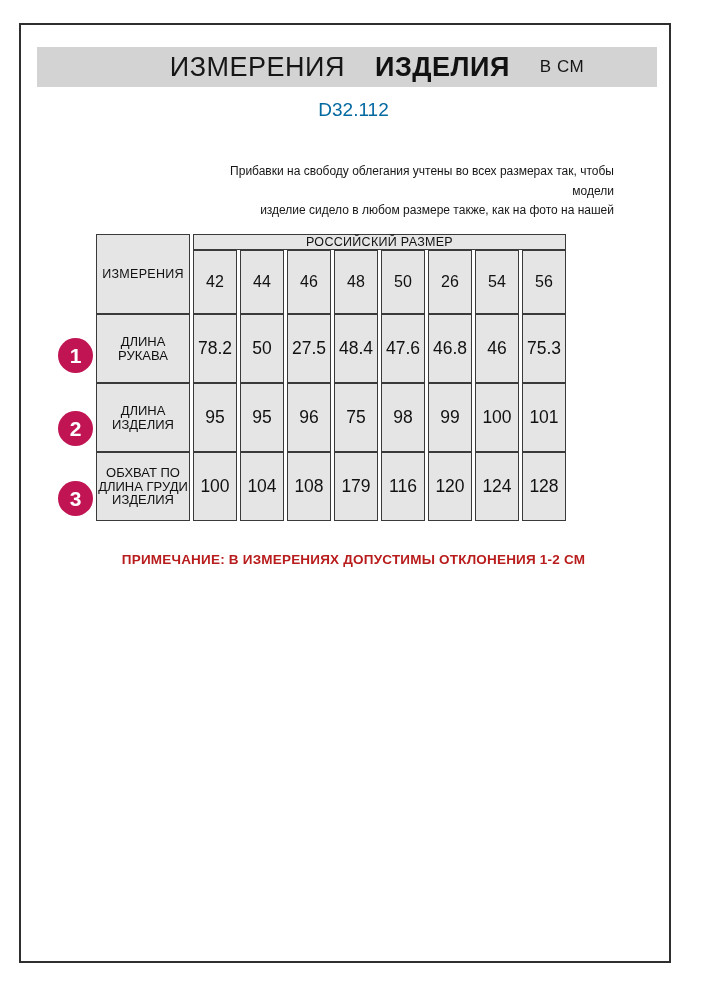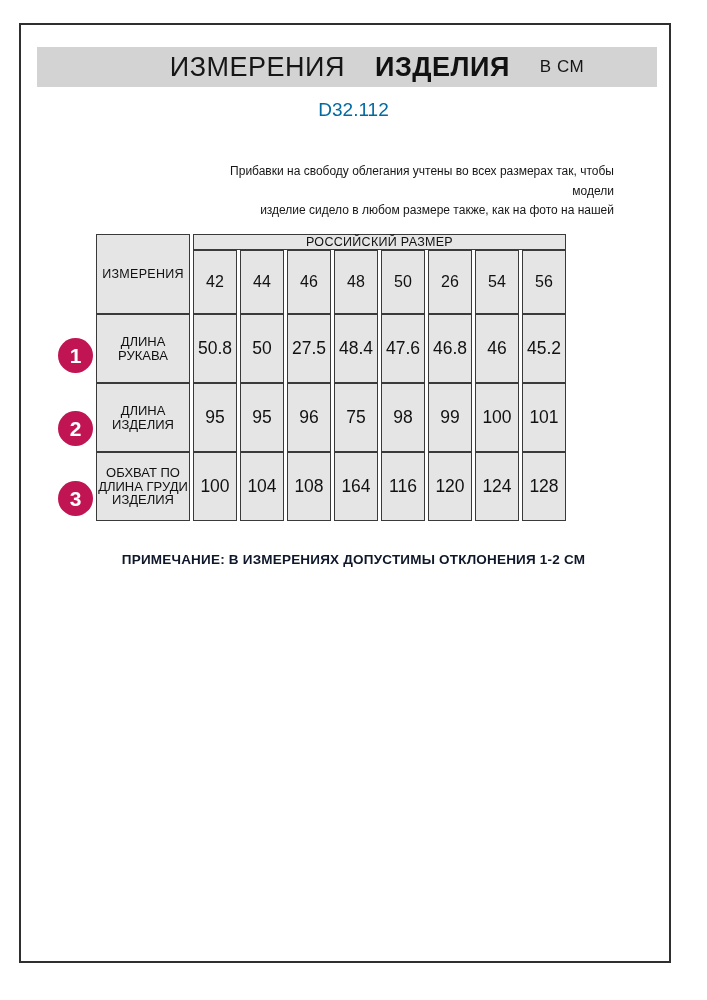--- a/index.html
+++ b/index.html
@@ -54,21 +54,21 @@
   .badge{
     position:absolute;left:58px;width:35px;height:35px;border-radius:50%;
     background:var(--badge);color:#fff;font-size:21px;font-weight:bold;
     line-height:35px;text-align:center;
   }
   .badge-1{top:338px;}
   .badge-2{top:411px;}
   .badge-3{top:481px;}
   .note{
     position:absolute;left:0;top:552px;width:707px;text-align:center;
-    font-size:13.5px;font-weight:bold;letter-spacing:0.2px;color:#0f172a;
+    font-size:13.5px;font-weight:bold;letter-spacing:0.2px;color:#b91c1c;
   }
 </style>
 </head>
 <body>
 
 <div class="page-frame"></div>
 
 <div class="title-bar">
   <span class="title-word1">ИЗМЕРЕНИЯ</span>
   <span class="title-word2">ИЗДЕЛИЯ</span>
@@ -107,28 +107,28 @@
       <td>48</td>
       <td>50</td>
       <td>26</td>
       <td>54</td>
       <td>56</td>
     </tr>
     <tr class="data-row">
       <td class="row-label">
         <div>ДЛИНА РУКАВА</div>
       </td>
-      <td>50.8</td>
+      <td>78.2</td>
       <td>50</td>
       <td>27.5</td>
       <td>48.4</td>
       <td>47.6</td>
       <td>46.8</td>
       <td>46</td>
-      <td>45.2</td>
+      <td>75.3</td>
     </tr>
     <tr class="data-row">
       <td class="row-label">
         <div>ДЛИНА</div>
         <div>ИЗДЕЛИЯ</div>
       </td>
       <td>95</td>
       <td>95</td>
       <td>96</td>
       <td>75</td>
@@ -139,21 +139,21 @@
     </tr>
     <tr class="data-row">
       <td class="row-label">
         <div>ОБХВАТ ПО</div>
         <div>ДЛИНА ГРУДИ</div>
         <div>ИЗДЕЛИЯ</div>
       </td>
       <td>100</td>
       <td>104</td>
       <td>108</td>
-      <td>164</td>
+      <td>179</td>
       <td>116</td>
       <td>120</td>
       <td>124</td>
       <td>128</td>
     </tr>
   </tbody>
 </table>
 
 <div class="badge badge-1">1</div>
 <div class="badge badge-2">2</div>

